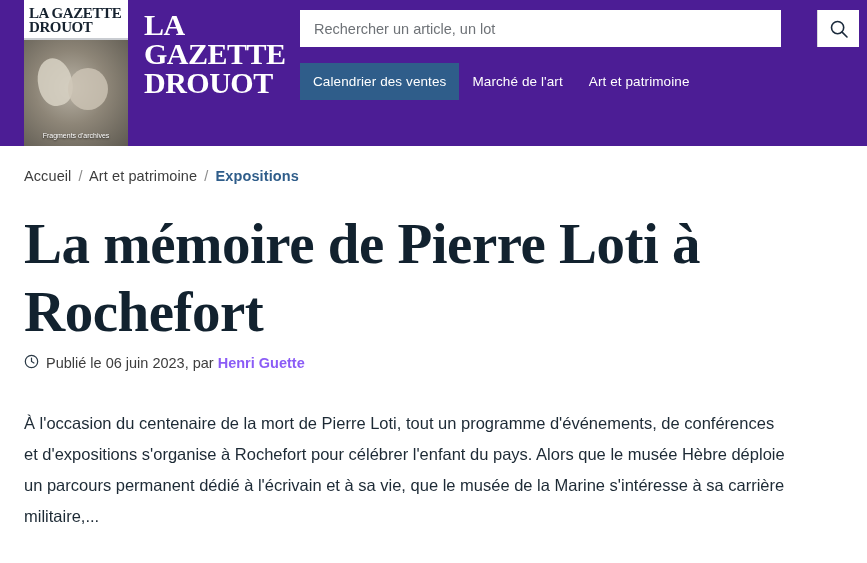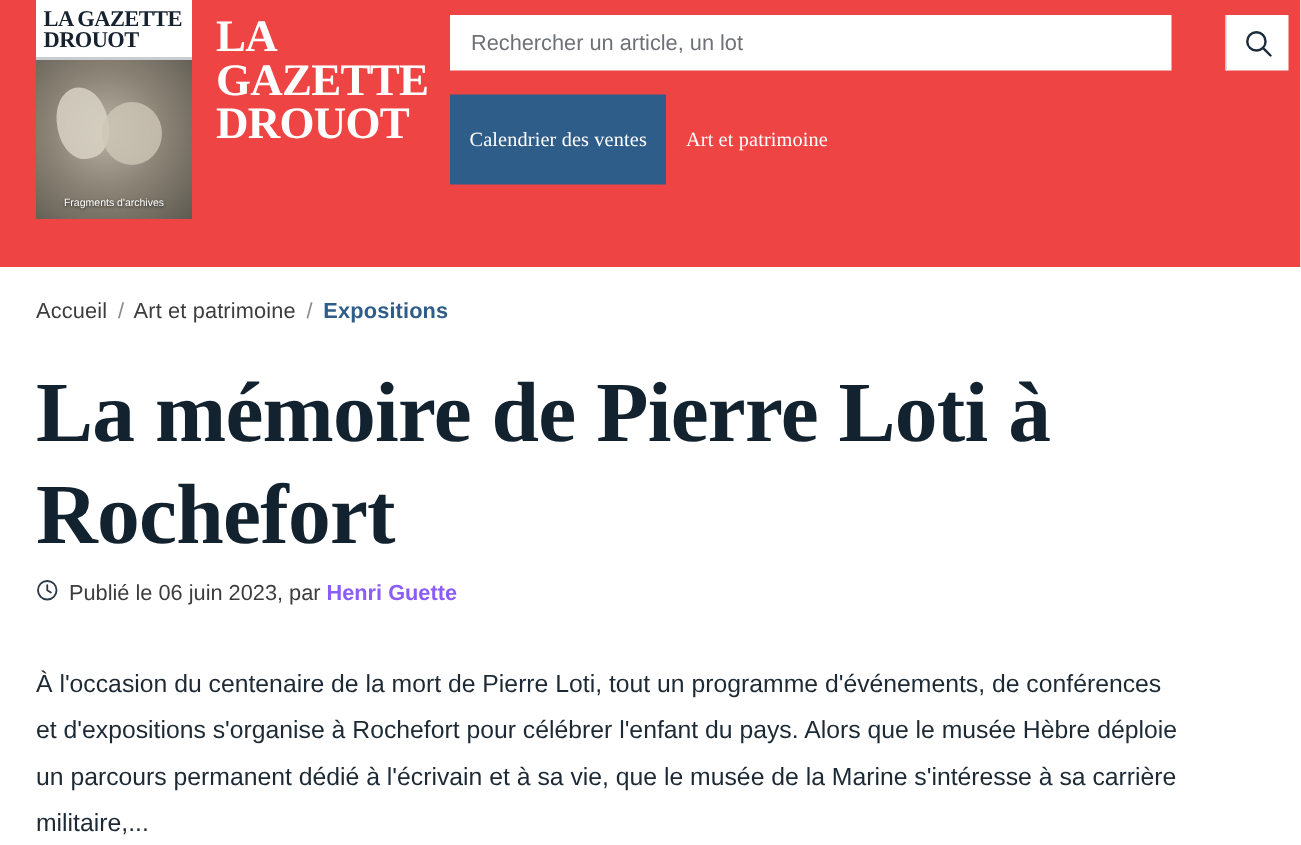--- a/index.html
+++ b/index.html
@@ -9,22 +9,22 @@
     width: 867px;
     height: 563px;
     overflow: hidden;
     background: #ffffff;
     font-family: "Liberation Sans", sans-serif;
   }
 
   
   .header {
     position: relative;
-    height: 178px;
-    background: #ef4444;
+    height: 146px;
+    background: #4c1d95;
     display: flex;
     align-items: flex-start;
   }
   .brand-zone {
     width: 300px;
     display: flex;
     align-items: flex-start;
     flex: 0 0 auto;
   }
   .magazine-cover {
@@ -135,25 +135,24 @@
   .search-button svg { display: block; }
 
   .nav {
     display: flex;
     align-items: center;
     gap: 0;
     font-size: 13.5px;
   }
   .nav-item {
     color: #ffffff;
-    padding: 22px 13px;
+    padding: 11px 13px;
     cursor: pointer;
     white-space: nowrap;
     letter-spacing: .1px;
-    font-family: Liberation Serif, serif;
   }
   .nav-item.active {
     background: #2f5d8a;
   }
 
   
   .content {
     padding: 0 24px;
   }
   .breadcrumb {
@@ -226,20 +225,21 @@
           <svg width="20" height="20" viewBox="0 0 20 20" fill="none" stroke="#1b2b3c" stroke-width="1.6">
             <circle cx="8.6" cy="8.6" r="6.1"></circle>
             <line x1="13.1" y1="13.1" x2="18" y2="18" stroke-linecap="round"></line>
           </svg>
         </span>
       </button>
     </div>
 
     <div class="nav">
       <div class="nav-item active">Calendrier des ventes</div>
+      <div class="nav-item">Marché de l'art</div>
       <div class="nav-item">Art et patrimoine</div>
     </div>
 
   </div>
 </div>
 
 <div class="content">
 
   <div class="breadcrumb">
     <a class="crumb" href="#">Accueil</a>

